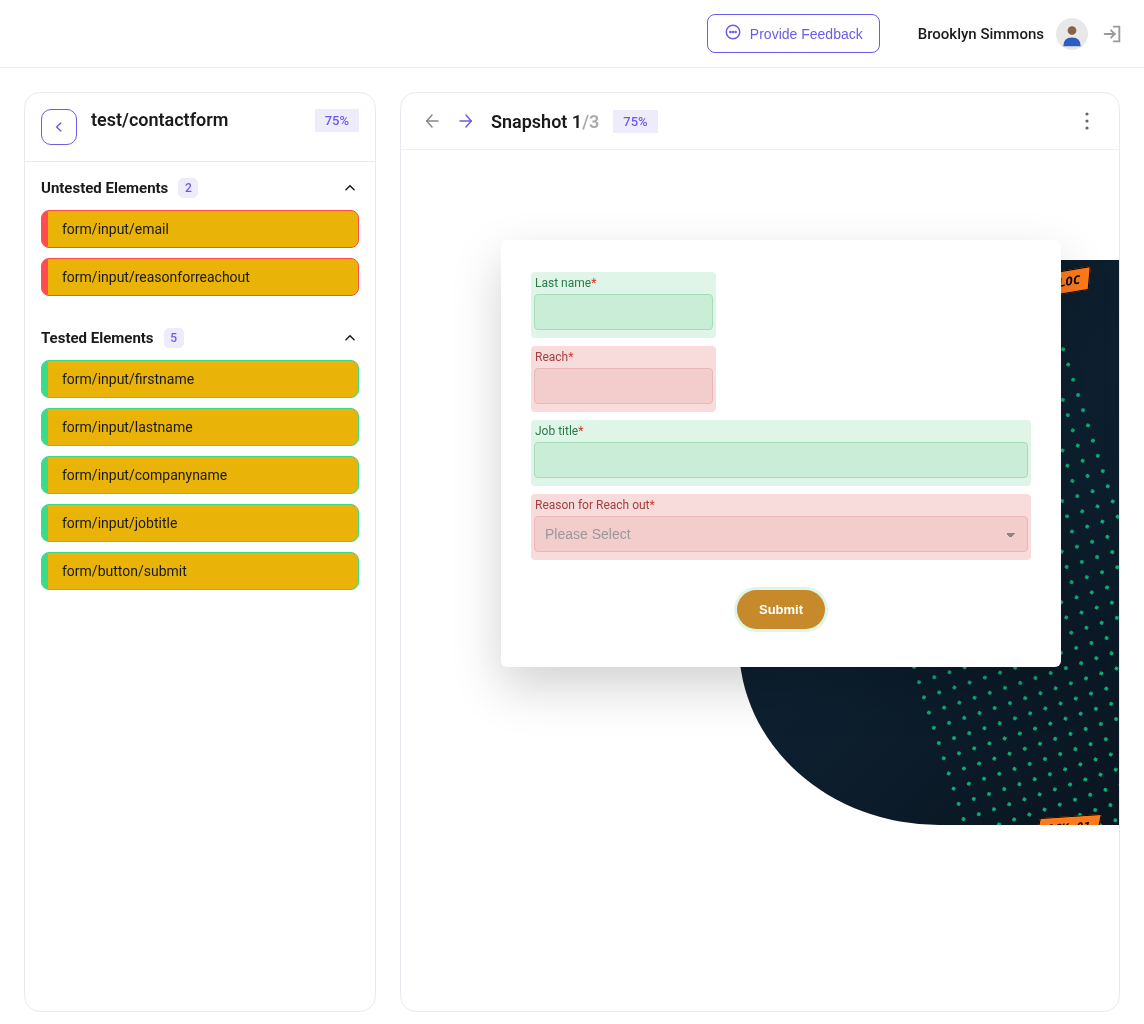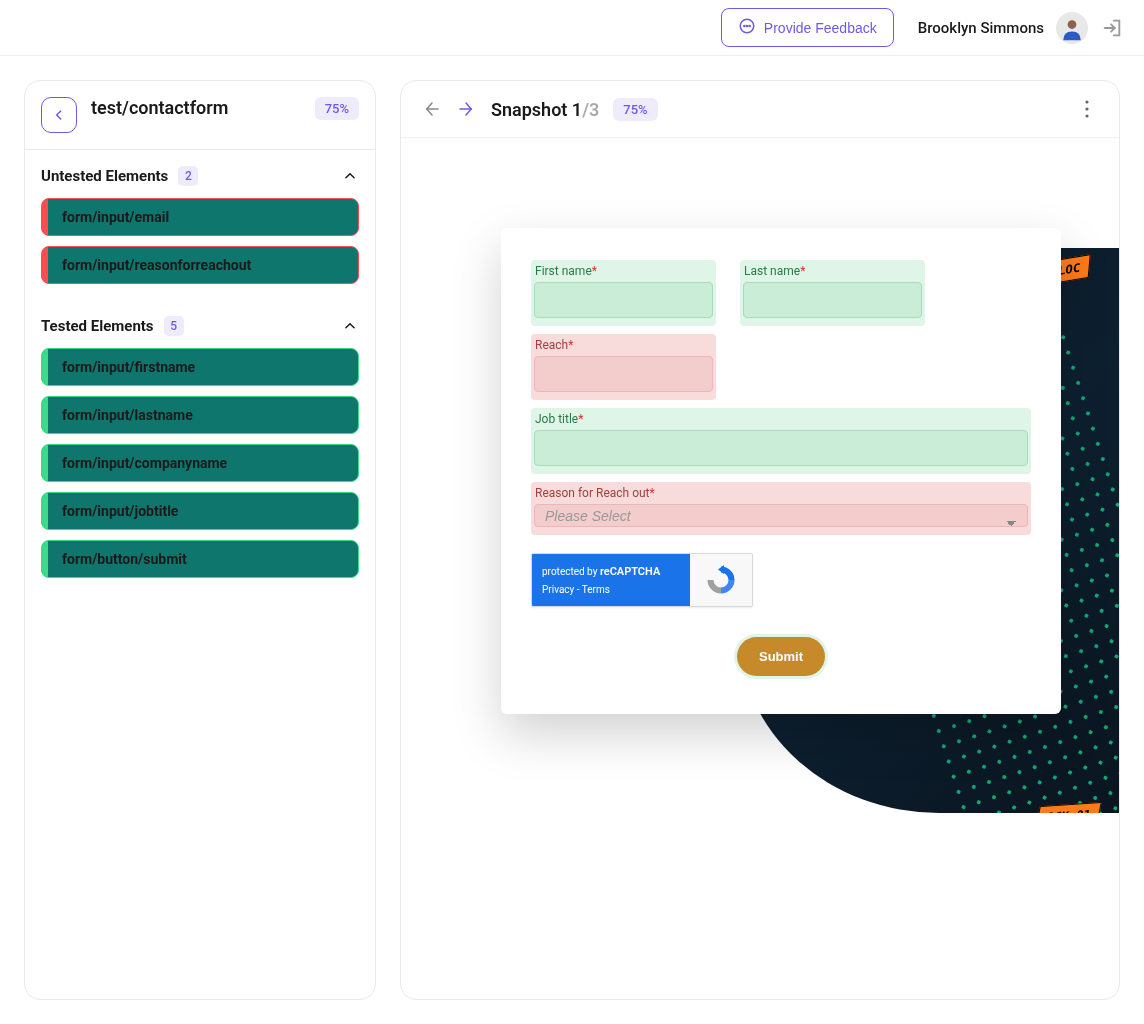--- a/index.html
+++ b/index.html
@@ -7,25 +7,25 @@
       font-family: -apple-system, BlinkMacSystemFont, "Segoe UI", Roboto, Arial, sans-serif;
       background: #fff;
       width: 1144px;
       height: 1024px;
       overflow: hidden;
       color: #1a1a1a;
     }
 
     
     .header {
-      height: 56px;
+      height: 68px;
       display: flex;
       justify-content: flex-end;
       align-items: center;
-      gap: 24px;
+      gap: 38px;
       padding: 0 20px;
       border-bottom: 1px solid #f0f0f0;
     }
     .feedback-btn {
       display: inline-flex;
       align-items: center;
       gap: 8px;
       border: 1.5px solid #6b5ce7;
       background: #fff;
       color: #6b5ce7;
@@ -77,21 +77,21 @@
       display: flex; align-items: center; justify-content: center;
       cursor: pointer; color: #6b5ce7;
     }
     .lp-title { font-size: 18px; font-weight: 600; flex: 1; }
     .badge {
       background: #eeecfb;
       color: #6b5ce7;
       font-size: 13px;
       font-weight: 500;
       padding: 4px 10px;
-      border-radius: 6px;
+      border-radius: 0;
     }
 
     
     .section { padding: 16px; }
     .section-header {
       display: flex; align-items: center; gap: 10px;
       margin-bottom: 12px;
     }
     .section-title { font-size: 15px; font-weight: 700; }
     .count-badge {
@@ -109,23 +109,22 @@
       color: #1a1a1a;
       cursor: pointer;
     }
 
     .elem-list { display: flex; flex-direction: column; gap: 10px; }
     .elem-item {
       border-radius: 8px;
       padding: 10px 14px 10px 20px;
       font-size: 14px;
       position: relative;
-      background: #0f766e;
+      background: #eab308;
       cursor: pointer;
-      font-weight: bold;
     }
     .elem-item::before {
       content: "";
       position: absolute;
       left: 0; top: 0; bottom: 0;
       width: 6px;
       border-radius: 8px 0 0 8px;
     }
     .elem-red { border: 1.5px solid #ff4d4f; }
     .elem-red::before { background: #ff4d4f; }
@@ -218,33 +217,32 @@
       margin: 0 3px;
       height: 36px;
       border-radius: 4px;
       border: 1px solid rgba(0,0,0,0.12);
     }
     .field-wrap.ok .finput { background: #c9edd6; border-color: #a8dcb9; }
     .field-wrap.bad .finput { background: #f3cccc; border-color: #e9b7b7; }
     .fselect {
       width: calc(100% - 6px);
       margin: 0 3px;
-      height: 23px;
+      height: 36px;
       border-radius: 4px;
       border: 1px solid #e9b7b7;
       background: #f3cccc;
       font-size: 14px;
       color: #999;
       padding: 0 10px;
       appearance: none;
       background-image: linear-gradient(45deg, transparent 50%, #888 50%), linear-gradient(135deg, #888 50%, transparent 50%);
       background-position: calc(100% - 16px) 16px, calc(100% - 11px) 16px;
       background-size: 5px 5px, 5px 5px;
       background-repeat: no-repeat;
-      font-style: italic;
     }
 
     .captcha {
       margin-top: 18px;
       width: 222px;
       height: 54px;
       display: flex;
       border: 1px solid #d8d8d8;
       box-shadow: 0 1px 2px rgba(0,0,0,0.08);
       border-radius: 2px;
@@ -396,24 +394,20 @@
         <div class="wire" style="top:40px; left:-40px; transform:rotate(-25deg)"></div>
         <div class="wire" style="top:120px; left:-20px; transform:rotate(15deg)"></div>
         <div class="grid-dots"></div>
         <div class="orange-block ob1"><span>BLOC</span></div>
         <div class="orange-block ob2"><span>OCK 01</span></div>
       </div>
 
       <div class="form-card">
         <div class="form-row">
           <div class="field-wrap ok">
-            <label class="flabel"><span>First name</span><span class="req">*</span></label>
-            <input class="finput" style="">
-          </div>
-          <div class="field-wrap ok">
             <label class="flabel"><span>Last name</span><span class="req">*</span></label>
             <input class="finput" style="">
           </div>
         </div>
 
         <div class="form-row">
           <div class="field-wrap bad">
             <label class="flabel"><span>Reach</span><span class="req">*</span></label>
             <input class="finput" style="">
           </div>
@@ -428,34 +422,20 @@
 
         <div class="form-row">
           <div class="field-wrap bad" style="flex:1">
             <label class="flabel"><span>Reason for Reach out</span><span class="req">*</span></label>
             <select class="fselect">
               <option>Please Select</option>
             </select>
           </div>
         </div>
 
-        <div class="captcha">
-          <div class="left">
-            <span><span>protected by </span><strong>reCAPTCHA</strong></span>
-            <span class="links">Privacy - Terms</span>
-          </div>
-          <div class="right">
-            <svg width="36" height="36" viewBox="0 0 48 48">
-                <path d="M 24 6 A 18 18 0 0 1 42 24 L 34 24 A 10 10 0 0 0 24 14 Z" fill="#1a73e8"></path>
-                <path d="M 42 24 A 18 18 0 0 1 24 42 L 24 34 A 10 10 0 0 0 34 24 Z" fill="#4285f4"></path>
-                <path d="M 24 42 A 18 18 0 0 1 6 24 L 14 24 A 10 10 0 0 0 24 34 Z" fill="#a0a0a0"></path>
-                <polygon points="20,10 28,4 28,16" fill="#1a73e8"></polygon>
-              </svg>
-          </div>
-        </div>
 
         <div class="submit-wrap">
           <button class="submit-btn"><span>Submit</span></button>
         </div>
       </div>
     </div>
   </section>
 </div>
 
 </body></html>

